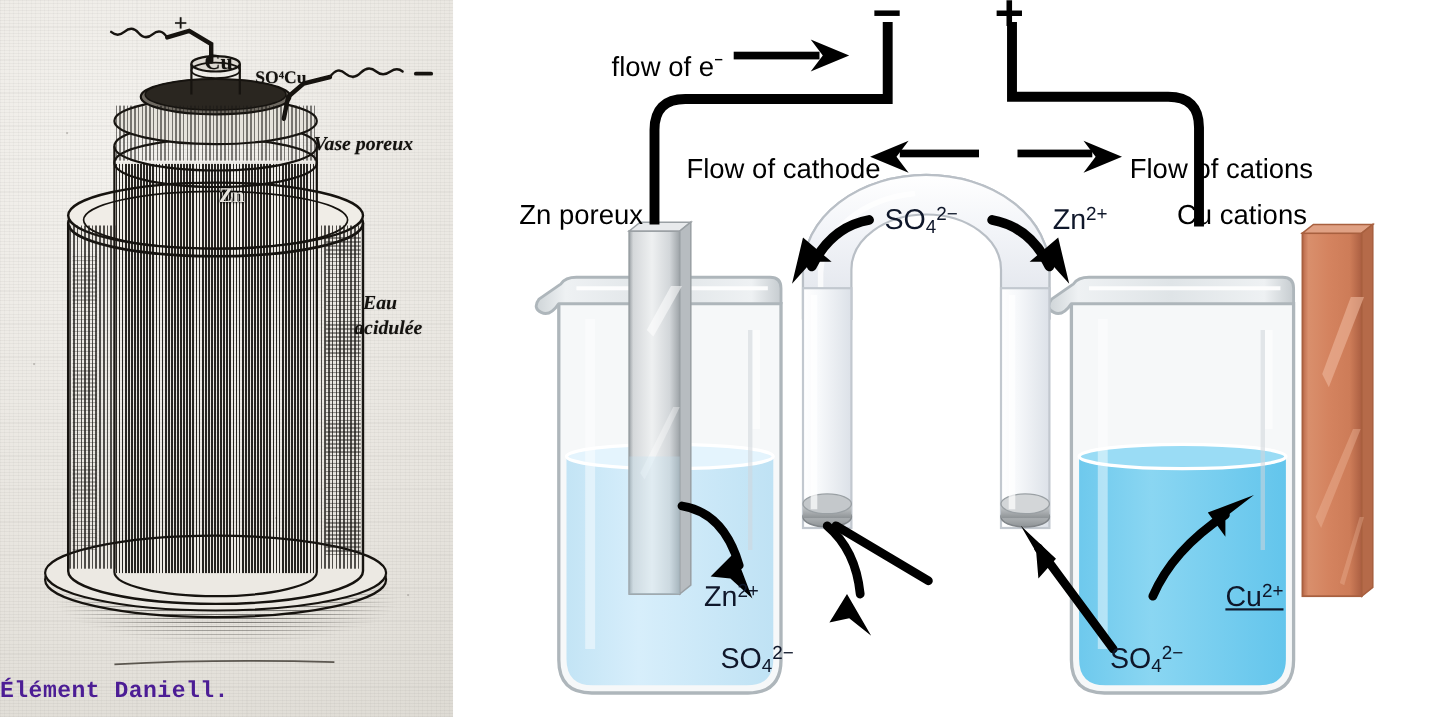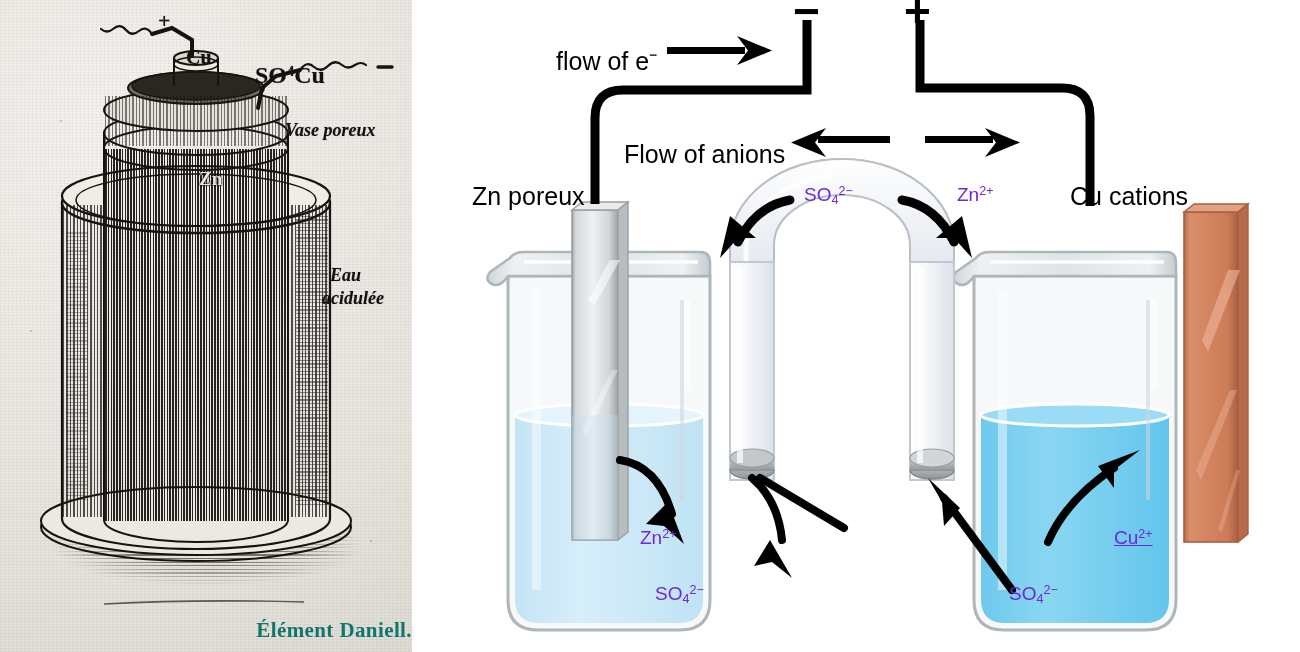--- a/index.html
+++ b/index.html
@@ -27,23 +27,23 @@
   #engraving .speck{position:absolute;background:#8d8a84;border-radius:50%;opacity:.5;}
 
   .eng-label{
     position:absolute;color:#14120f;
     font-family:"Liberation Serif", serif;
     text-shadow:0 0 1px rgba(0,0,0,.35);
     white-space:nowrap;
   }
   .eng-italic{font-style:italic;font-weight:700;}
   .eng-caption{
-    position:absolute;left:0;right:0;text-align:right;
-    font-family:Liberation Serif, serif;font-weight:700;
-    color:#0f766e;letter-spacing:.4px;
+    position:absolute;left:0;right:0;text-align:left;
+    font-family:Liberation Mono, monospace;font-weight:700;
+    color:#4c1d95;letter-spacing:.4px;
   }
 
   
   .hatch-v{
     background-image:repeating-linear-gradient(90deg,
       #1b1916 0 1.4px, rgba(255,255,255,0) 1.4px 3.4px);
   }
   .hatch-v-dense{
     background-image:repeating-linear-gradient(90deg,
       #151310 0 1.6px, rgba(255,255,255,0) 1.6px 2.8px);
@@ -55,21 +55,21 @@
 
   
   #diagram{position:absolute;left:412px;top:0;width:888px;height:652px;background:#fff;}
   .lbl{
     position:absolute;color:#000;font-size:25px;line-height:1.06;white-space:nowrap;
     font-family:"Liberation Sans", sans-serif;
     margin-top:15px;
   }
   .lbl.two-line{white-space:normal;text-align:center;}
   .ion{
-    position:absolute;color:#6d28d9;font-size:19px;white-space:nowrap;
+    position:absolute;color:#0f172a;font-size:26px;white-space:nowrap;
     font-family:"Liberation Sans", sans-serif;
   }
   .ion sub{font-size:.66em;vertical-align:-.22em;}
   .ion sup{font-size:.66em;vertical-align:.48em;}
 
   .termsign{
     position:absolute;color:#000;font-size:46px;font-weight:700;line-height:1;
     font-family:"Liberation Sans", sans-serif;
   }
   svg.overlay{position:absolute;left:0;top:0;width:888px;height:652px;overflow:visible;}
@@ -132,21 +132,21 @@
     <div class="hatch-v" style="position:absolute;left:63px;top:205px;width:42px;height:312px;opacity:.75;"></div>
     <div class="hatch-v" style="position:absolute;left:288px;top:205px;width:42px;height:312px;opacity:.75;"></div>
     <div class="hatch-v" style="position:absolute;left:105px;top:96px;width:182px;height:50px;opacity:.55;"></div>
     <div class="hatch-h" style="position:absolute;left:296px;top:215px;width:32px;height:290px;opacity:.45;"></div>
     <div class="hatch-h" style="position:absolute;left:66px;top:230px;width:22px;height:270px;opacity:.3;"></div>
 
     <div class="eng-label" style="left:158px;top:8px;font-size:22px;font-weight:700;">+</div>
 
     <div class="eng-label" style="left:186px;top:46px;font-size:20px;font-weight:700;">Cu</div>
 
-    <div class="eng-label" style="left:255px;top:62px;font-size:24px;font-weight:700;">SO⁴Cu</div>
+    <div class="eng-label" style="left:232px;top:62px;font-size:16px;font-weight:700;">SO⁴Cu</div>
 
     <div class="eng-label eng-italic" style="left:285px;top:120px;font-size:18px;">Vase poreux</div>
 
     <div class="eng-label" style="left:199px;top:168px;font-size:19px;font-weight:700;color:#e8e5de;
                 text-shadow:0 0 2px #000,0 0 2px #000;">Zn</div>
 
     <div class="eng-label eng-italic" style="left:330px;top:265px;font-size:18px;">Eau</div>
     <div class="eng-label eng-italic" style="left:322px;top:288px;font-size:18px;text-align:center;">acidulée</div>
 
     <div class="eng-caption" style="top:618px;font-size:21px;">Élément Daniell.</div>
@@ -341,22 +341,23 @@
     </svg>
 
     <div class="termsign" style="left:381px;top:-12px;">−</div>
 
     <div class="termsign" style="left:492px;top:-12px;">+</div>
 
     <div class="lbl" style="left:144px;top:33px;">
       <span>flow of e⁻</span>
     </div>
 
-    <div class="lbl" style="left:212px;top:126px;">Flow of anions</div>
-
+    <div class="lbl" style="left:212px;top:126px;">Flow of cathode</div>
+
+    <div class="lbl" style="left:615px;top:126px;">Flow of cations</div>
 
     <div class="lbl" style="left:60px;top:168px;">Zn poreux</div>
 
     <div class="lbl" style="left:658px;top:168px;">Cu cations</div>
 
     <div class="ion" style="left:392px;top:184px;">
       <span>SO</span><sub>4</sub><sup>2−</sup>
     </div>
 
     <div class="ion" style="left:545px;top:184px;">

